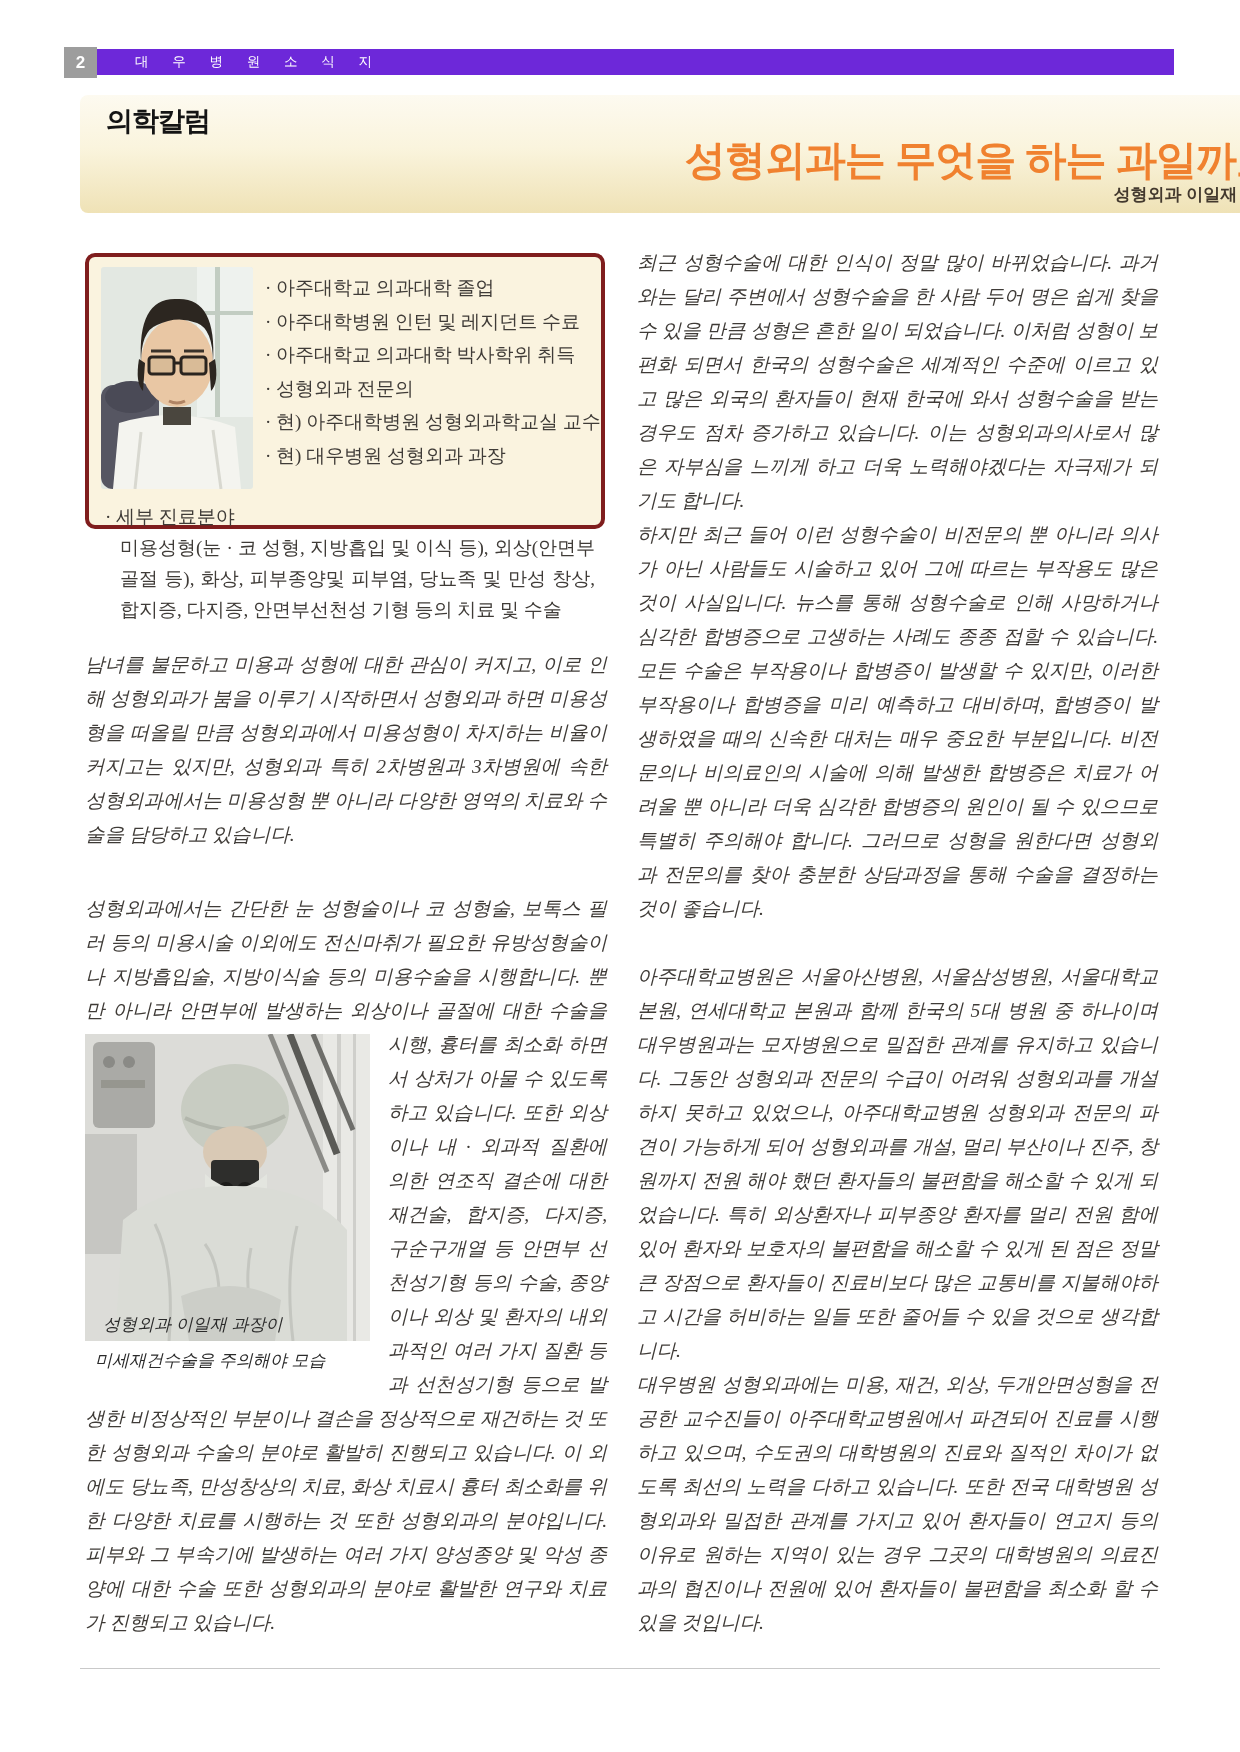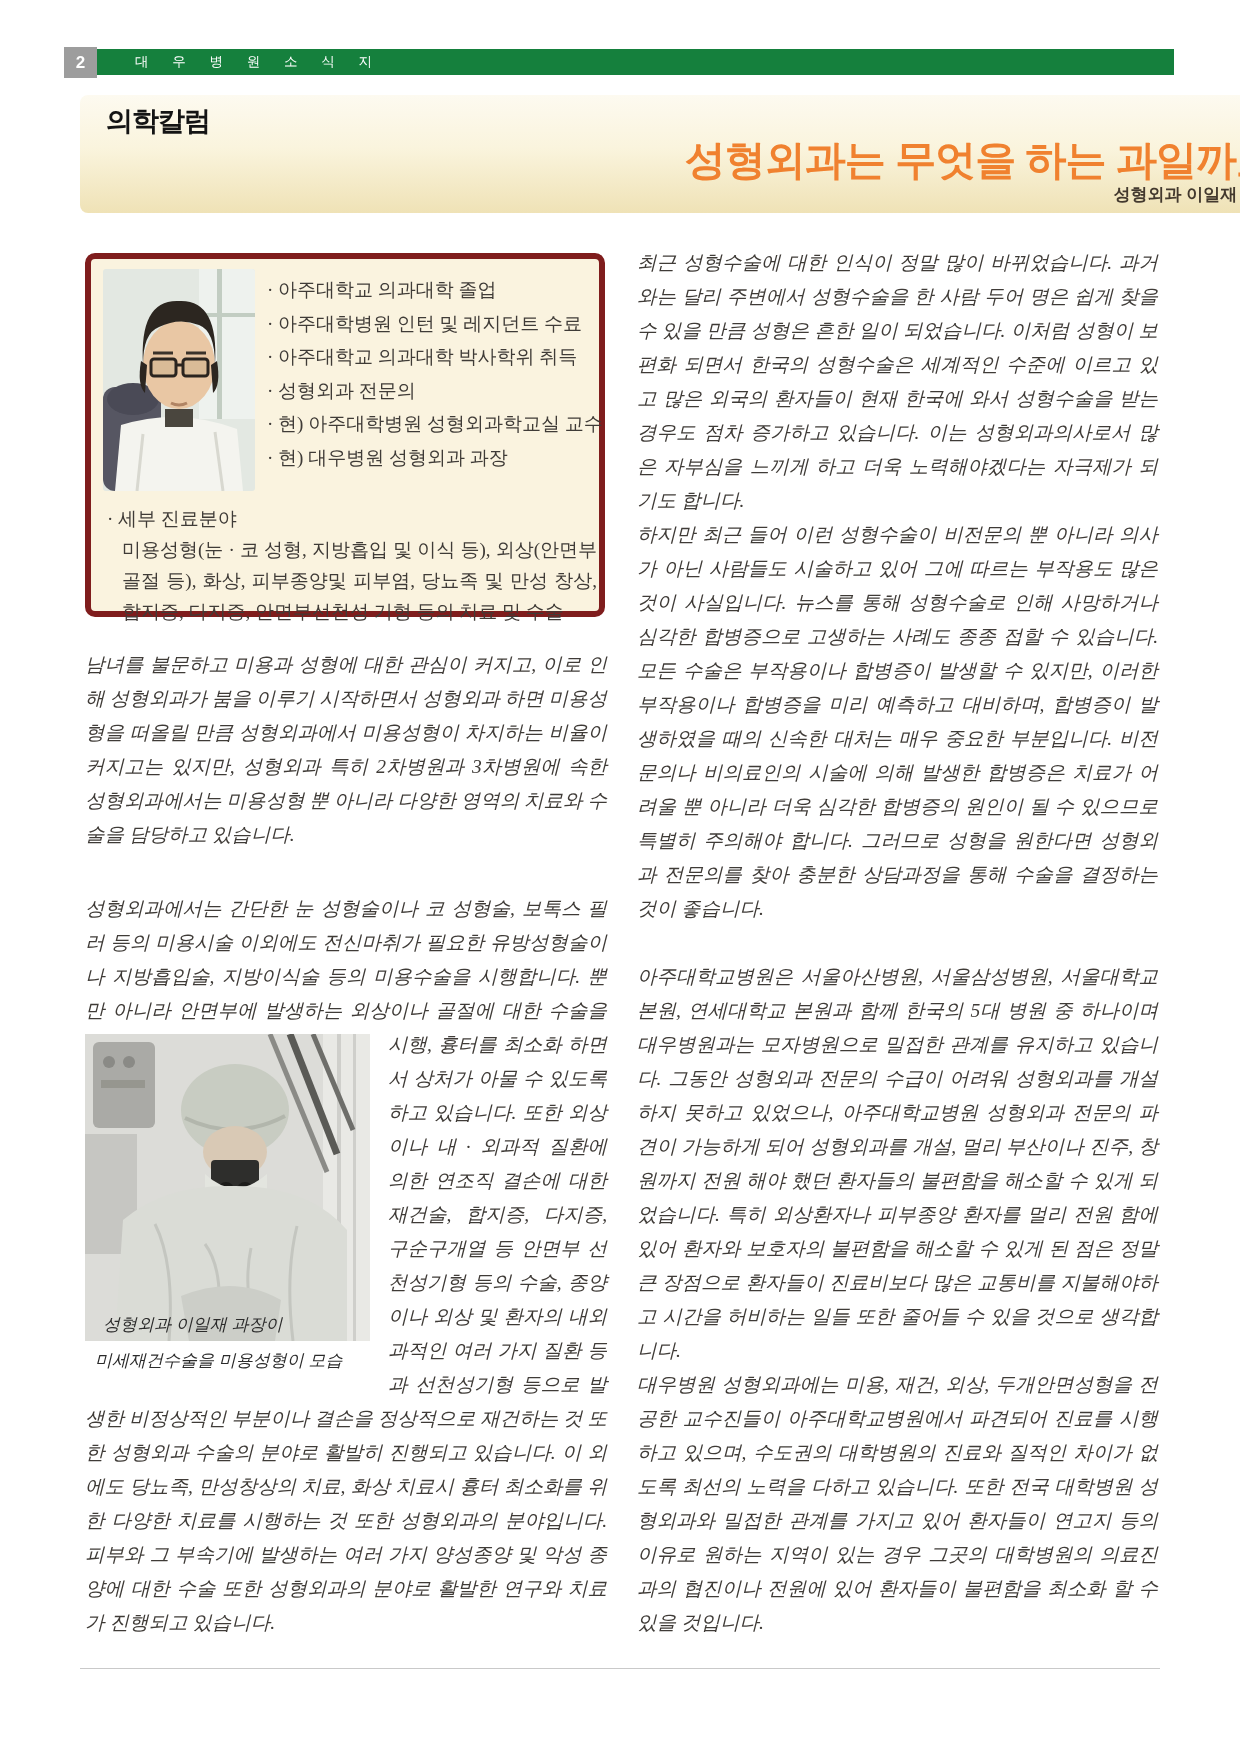--- a/index.html
+++ b/index.html
@@ -8,21 +8,21 @@
     font-family:"Liberation Serif", serif; color:#3f3b37; overflow:hidden;
   }
 
   
   .topbar { position:absolute; left:64px; top:47px; right:66px; height:31px; display:flex; }
   .pagenum {
     width:33px; height:31px; background:#9d9d9d; color:#ffffff; text-align:center;
     font-family:"Liberation Sans", sans-serif; font-weight:bold; font-size:17px; line-height:31px;
   }
   .goldbar {
-    flex:1; height:26px; margin-top:2px; background:#15803d; color:#ffffff;
+    flex:1; height:26px; margin-top:2px; background:#6d28d9; color:#ffffff;
     font-family:"Liberation Sans", sans-serif; font-size:13.5px; line-height:26px;
     letter-spacing:10px; padding-left:38px; white-space:nowrap; overflow:hidden;
   }
 
   
   .title-panel {
     position:absolute; left:80px; top:95px; width:1220px; height:118px; border-radius:8px;
     background:linear-gradient(180deg, #fdfaf0 0%, #faf4dd 45%, #efe2b6 100%);
   }
   .col-label {
@@ -34,22 +34,22 @@
     font-family:"Liberation Sans", sans-serif; font-weight:bold; font-size:41px;
     color:#f0812f; letter-spacing:-1px; white-space:nowrap;
   }
   .author {
     position:absolute; right:24px; bottom:7px; font-family:"Liberation Sans", sans-serif;
     font-weight:bold; font-size:17px; color:#43392e;
   }
 
   
   .profile-box {
-    position:absolute; left:85px; top:253px; width:520px; height:364px; box-sizing:border-box;
-    background:#faf3df; border:6px solid #7f1d1d; border-radius:10px;
+    position:absolute; left:85px; top:253px; width:520px; height:276px; box-sizing:border-box;
+    background:#faf3df; border:4px solid #7f1d1d; border-radius:10px;
   }
   .profile-photo {
     position:absolute; left:12px; top:10px; width:152px; height:222px;
     border-radius:3px; overflow:hidden;
   }
   .profile-photo svg { display:block; }
   .creds {
     position:absolute; left:176px; top:14px; margin:0; padding:0; list-style:none;
     font-size:19px; line-height:33.5px; color:#3f3b37; white-space:nowrap;
   }
@@ -156,21 +156,21 @@
           <ellipse cx="150" cy="118" rx="32" ry="26" fill="#d9c9b5"></ellipse>
           <rect x="126" y="126" width="48" height="28" rx="4" fill="#2e2e2c"></rect>
           <circle cx="141" cy="156" r="8" fill="#1c1c1a"></circle>
           <circle cx="160" cy="156" r="8" fill="#1c1c1a"></circle>
           <path d="M120 140 Q150 168 182 140 L182 160 Q150 182 120 160 Z" fill="#e3e5df"></path>
           <path d="M38 186 Q80 150 150 152 Q224 152 262 196 L262 307 L30 307 Z" fill="#dadcd6"></path>
           <path d="M70 190 Q90 230 84 307 M212 192 Q200 240 208 307 M120 210 Q142 240 130 307 M166 214 Q158 250 170 307" stroke="#c4c6c0" stroke-width="3" fill="none"></path>
           <path d="M96 262 Q150 240 196 266 L190 307 L104 307 Z" fill="#ccceC8"></path>
         </svg>
         <span class="cap1">성형외과 이일재 과장이</span>
-        <span class="cap2">미세재건수술을 미용성형이 모습</span>
+        <span class="cap2">미세재건수술을 주의해야 모습</span>
       </span>
       <span>시행, 흉터를 최소화 하면서 상처가 아물 수 있도록 하고 있습니다. 또한 외상이나 내 · 외과적 질환에 의한 연조직 결손에 대한 재건술, 합지증, 다지증, 구순구개열 등 안면부 선천성기형 등의 수술, 종양이나 외상 및 환자의 내외과적인 여러 가지 질환 등과 선천성기형 등으로 발생한 비정상적인 부분이나 결손을 정상적으로 재건하는 것 또한 성형외과 수술의 분야로 활발히 진행되고 있습니다. 이 외에도 당뇨족, 만성창상의 치료, 화상 치료시 흉터 최소화를 위한 다양한 치료를 시행하는 것 또한 성형외과의 분야입니다. 피부와 그 부속기에 발생하는 여러 가지 양성종양 및 악성 종양에 대한 수술 또한 성형외과의 분야로 활발한 연구와 치료가 진행되고 있습니다.</span>
     </p>
   </div>
 
   <div class="col-right">
     <p class="para">최근 성형수술에 대한 인식이 정말 많이 바뀌었습니다. 과거와는 달리 주변에서 성형수술을 한 사람 두어 명은 쉽게 찾을 수 있을 만큼 성형은 흔한 일이 되었습니다. 이처럼 성형이 보편화 되면서 한국의 성형수술은 세계적인 수준에 이르고 있고 많은 외국의 환자들이 현재 한국에 와서 성형수술을 받는 경우도 점차 증가하고 있습니다. 이는 성형외과의사로서 많은 자부심을 느끼게 하고 더욱 노력해야겠다는 자극제가 되기도 합니다.</p>
     <p class="para">하지만 최근 들어 이런 성형수술이 비전문의 뿐 아니라 의사가 아닌 사람들도 시술하고 있어 그에 따르는 부작용도 많은 것이 사실입니다. 뉴스를 통해 성형수술로 인해 사망하거나 심각한 합병증으로 고생하는 사례도 종종 접할 수 있습니다. 모든 수술은 부작용이나 합병증이 발생할 수 있지만, 이러한 부작용이나 합병증을 미리 예측하고 대비하며, 합병증이 발생하였을 때의 신속한 대처는 매우 중요한 부분입니다. 비전문의나 비의료인의 시술에 의해 발생한 합병증은 치료가 어려울 뿐 아니라 더욱 심각한 합병증의 원인이 될 수 있으므로 특별히 주의해야 합니다. 그러므로 성형을 원한다면 성형외과 전문의를 찾아 충분한 상담과정을 통해 수술을 결정하는 것이 좋습니다.</p>
     <p class="para gap">아주대학교병원은 서울아산병원, 서울삼성병원, 서울대학교 본원, 연세대학교 본원과 함께 한국의 5대 병원 중 하나이며 대우병원과는 모자병원으로 밀접한 관계를 유지하고 있습니다. 그동안 성형외과 전문의 수급이 어려워 성형외과를 개설하지 못하고 있었으나, 아주대학교병원 성형외과 전문의 파견이 가능하게 되어 성형외과를 개설, 멀리 부산이나 진주, 창원까지 전원 해야 했던 환자들의 불편함을 해소할 수 있게 되었습니다. 특히 외상환자나 피부종양 환자를 멀리 전원 함에 있어 환자와 보호자의 불편함을 해소할 수 있게 된 점은 정말 큰 장점으로 환자들이 진료비보다 많은 교통비를 지불해야하고 시간을 허비하는 일들 또한 줄어들 수 있을 것으로 생각합니다.</p>
     <p class="para">대우병원 성형외과에는 미용, 재건, 외상, 두개안면성형을 전공한 교수진들이 아주대학교병원에서 파견되어 진료를 시행하고 있으며, 수도권의 대학병원의 진료와 질적인 차이가 없도록 최선의 노력을 다하고 있습니다. 또한 전국 대학병원 성형외과와 밀접한 관계를 가지고 있어 환자들이 연고지 등의 이유로 원하는 지역이 있는 경우 그곳의 대학병원의 의료진과의 협진이나 전원에 있어 환자들이 불편함을 최소화 할 수 있을 것입니다.</p>

